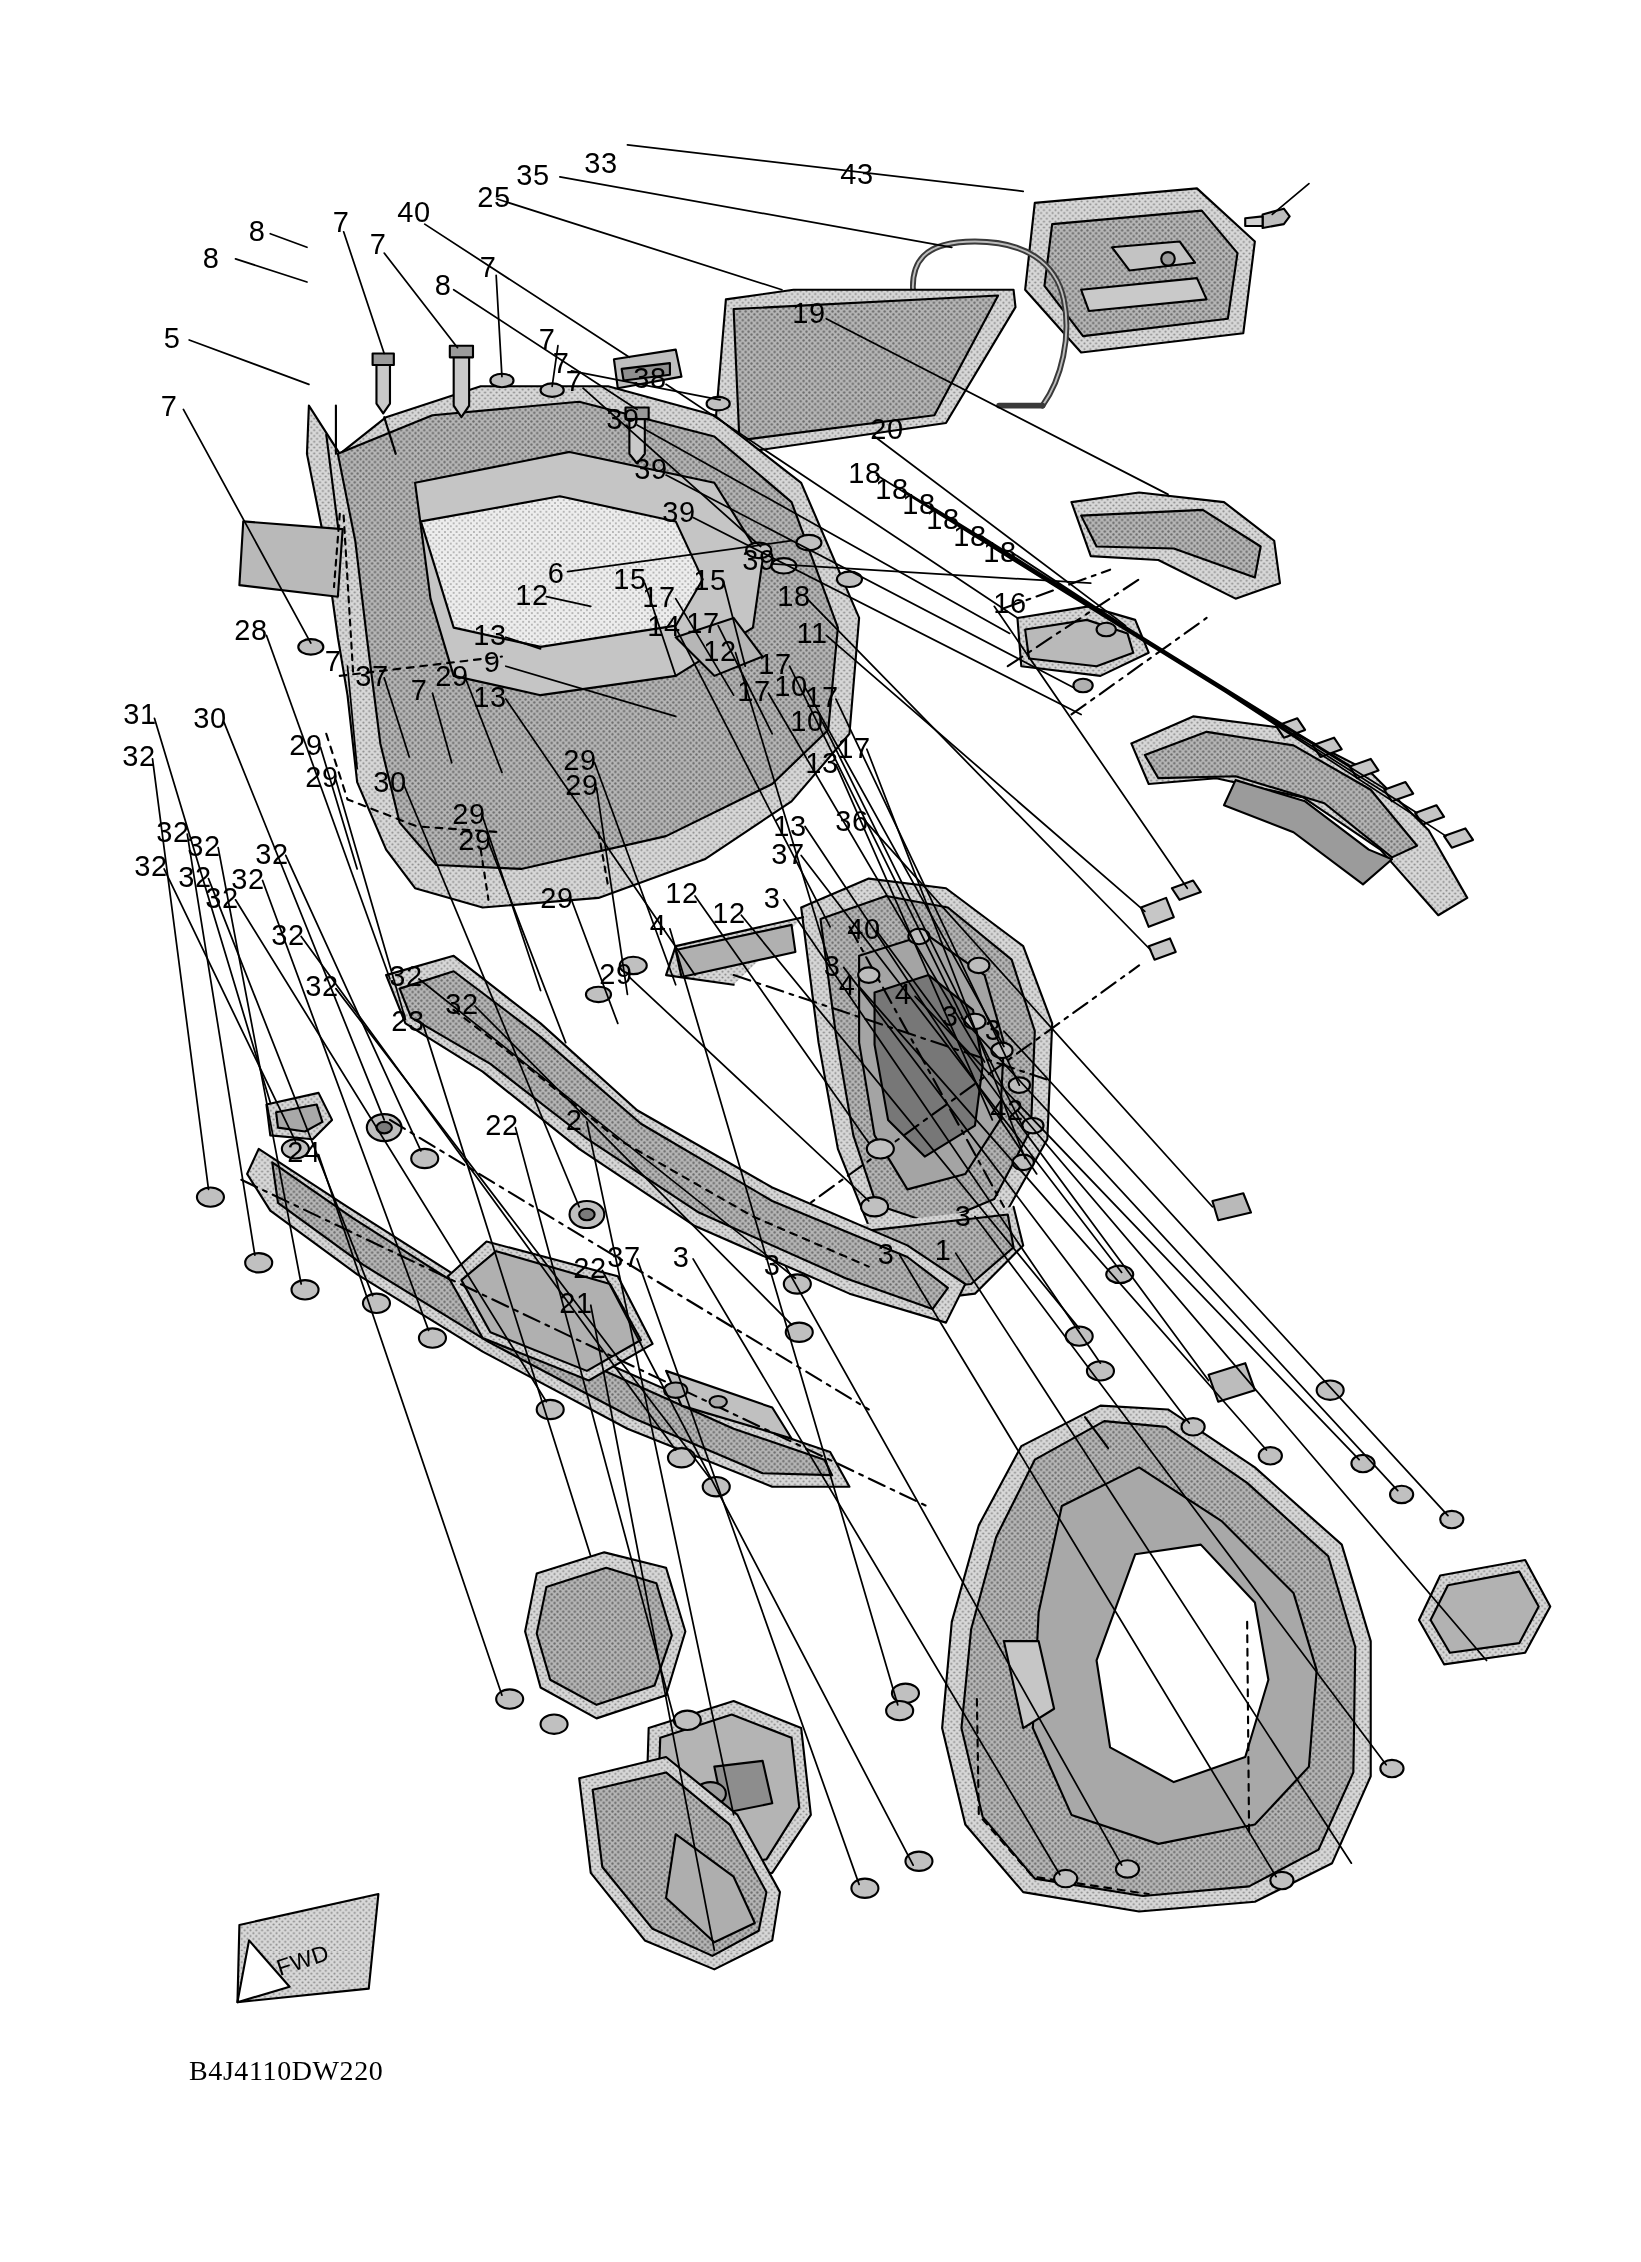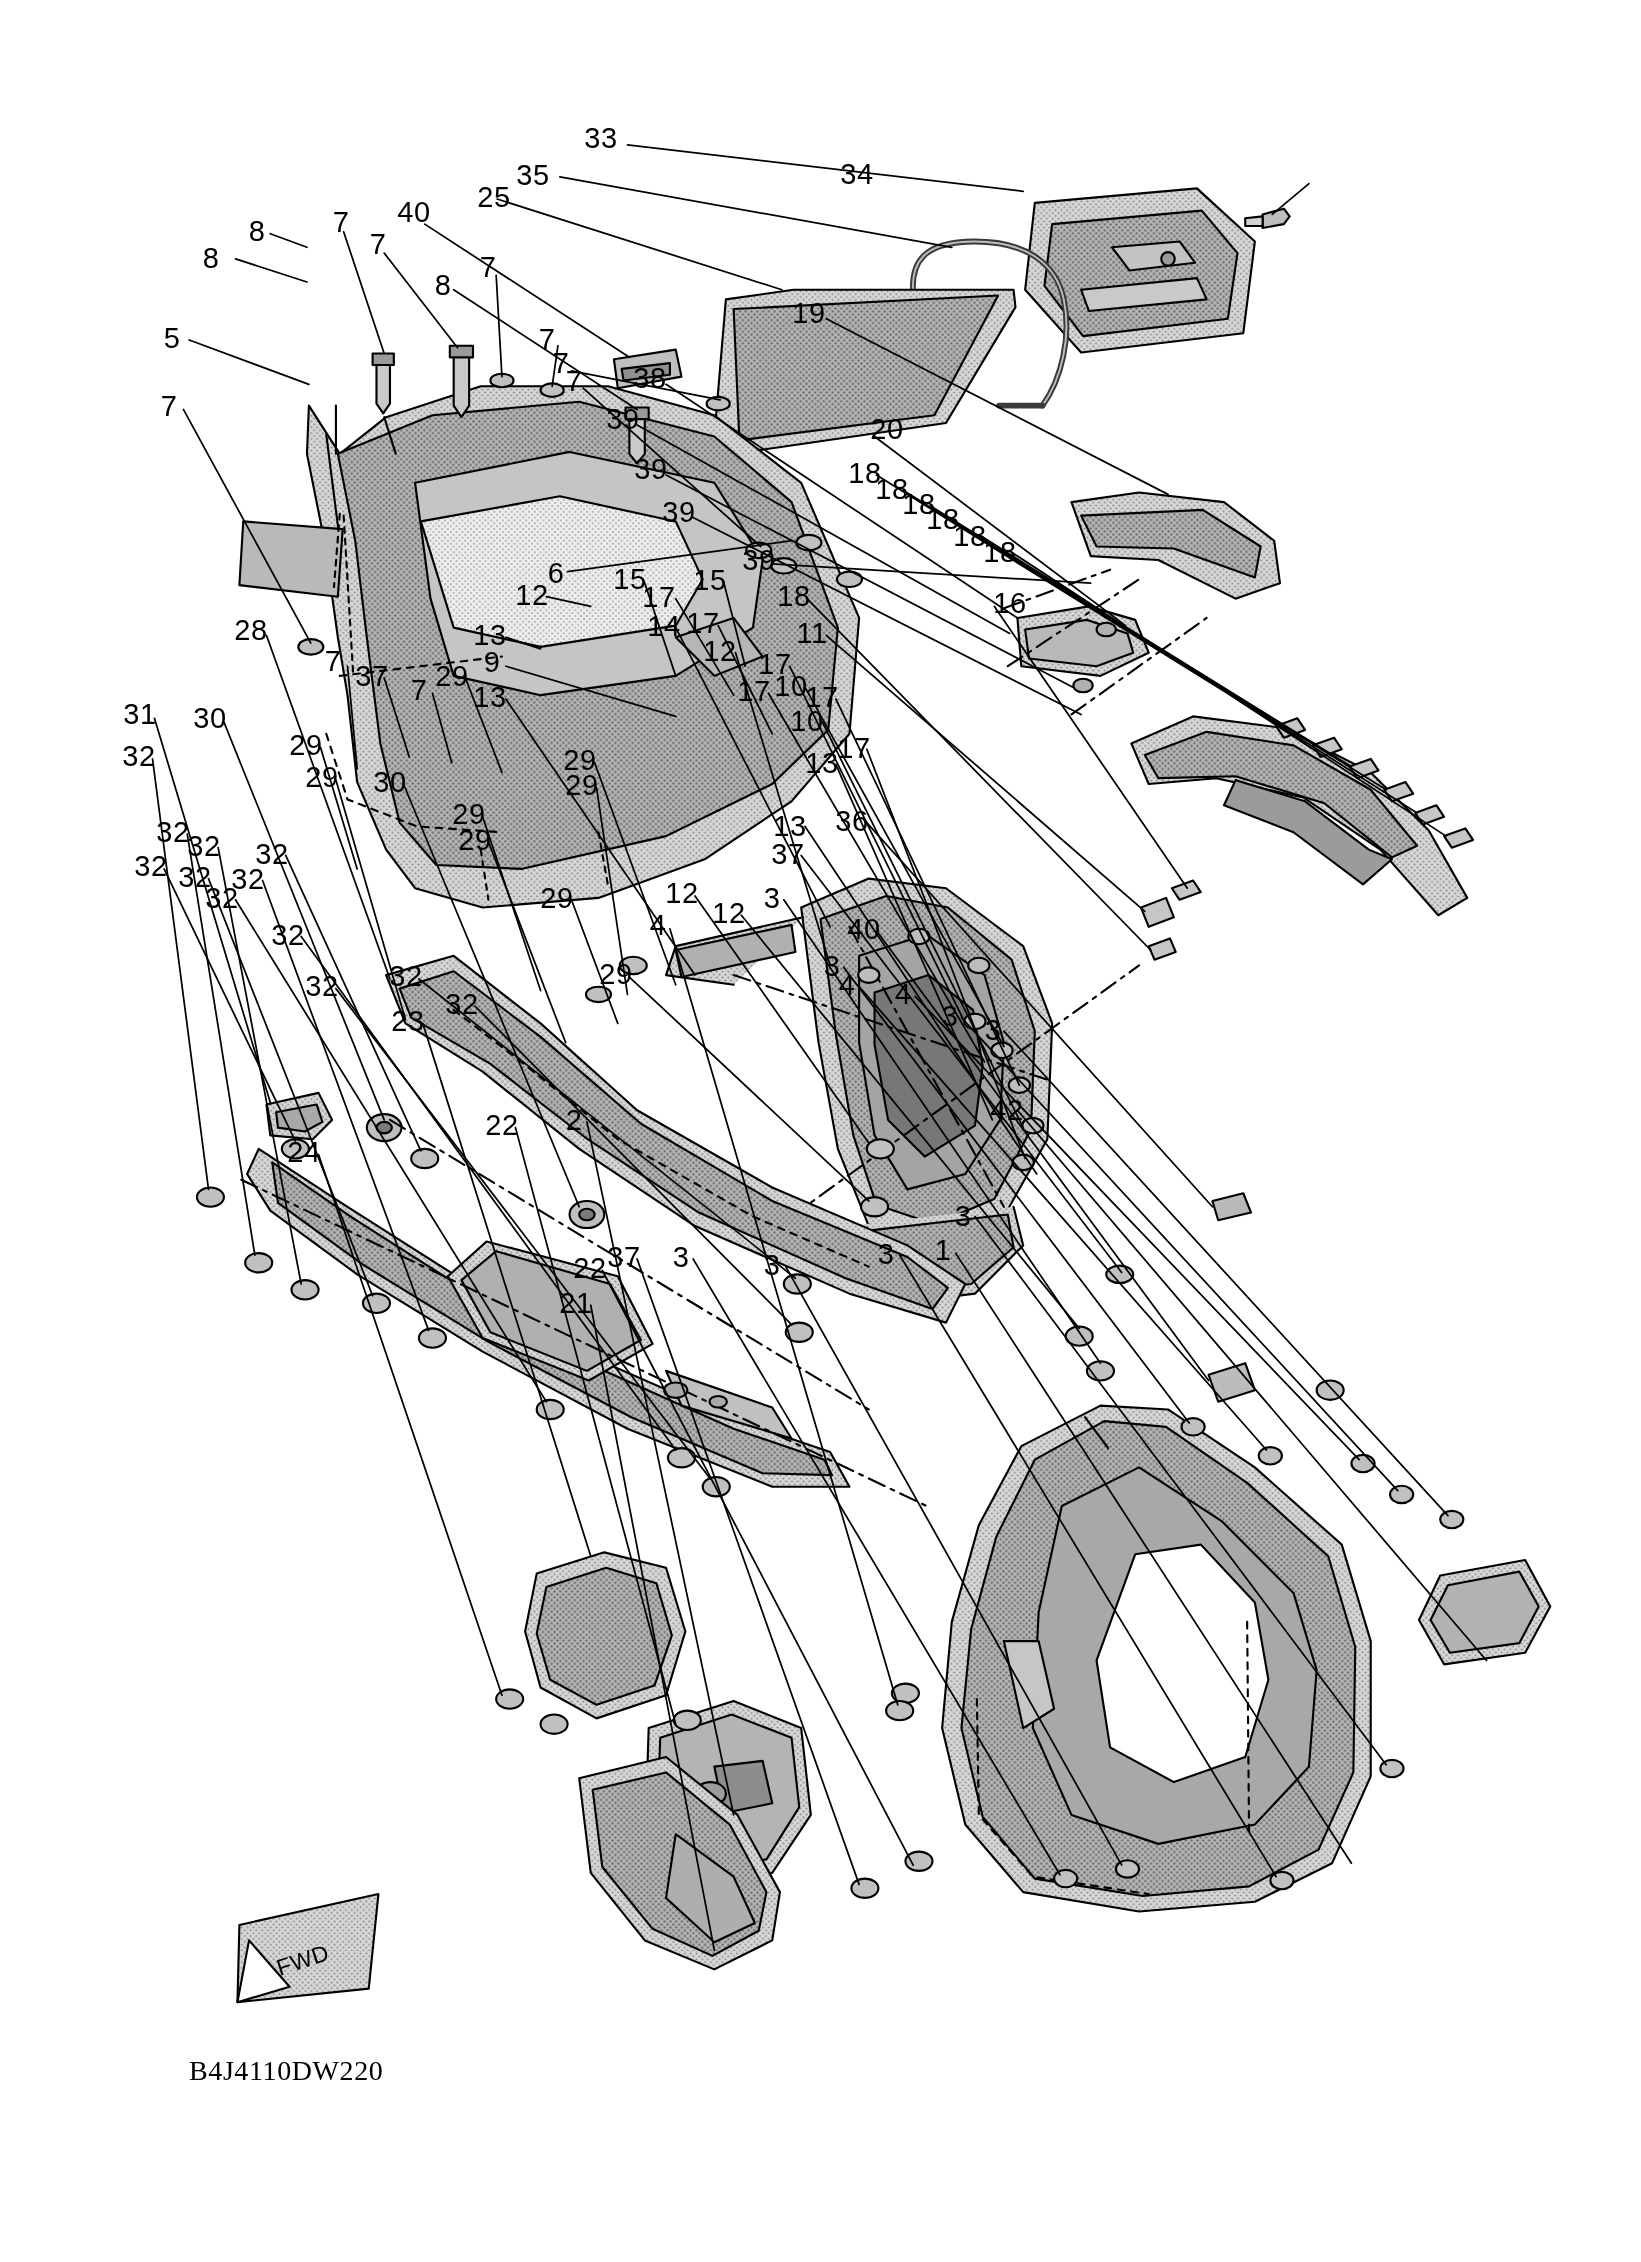--- a/index.html
+++ b/index.html
@@ -409,22 +409,22 @@
         <path d="M624 1316 L946 1932"></path>
         <path d="M718 1304 L1098 1942"></path>
         <path d="M814 1312 L1162 1932"></path>
         <path d="M932 1300 L1322 1944"></path>
         <path d="M612 1352 L740 2020"></path>
       </g>
     </g>
   </svg>
 
   <div id="callouts-layer">
-    <div class="callout" style="left:601px;top:138px">33</div>
-    <div class="callout" style="left:857px;top:174px">34</div>
+    <div class="callout" style="left:601px;top:163px">33</div>
+    <div class="callout" style="left:857px;top:174px">43</div>
     <div class="callout" style="left:533px;top:175px">35</div>
     <div class="callout" style="left:494px;top:197px">25</div>
     <div class="callout" style="left:414px;top:212px">40</div>
     <div class="callout" style="left:257px;top:231px">8</div>
     <div class="callout" style="left:341px;top:222px">7</div>
     <div class="callout" style="left:378px;top:244px">7</div>
     <div class="callout" style="left:211px;top:258px">8</div>
     <div class="callout" style="left:488px;top:267px">7</div>
     <div class="callout" style="left:443px;top:285px">8</div>
     <div class="callout" style="left:809px;top:313px">19</div>

